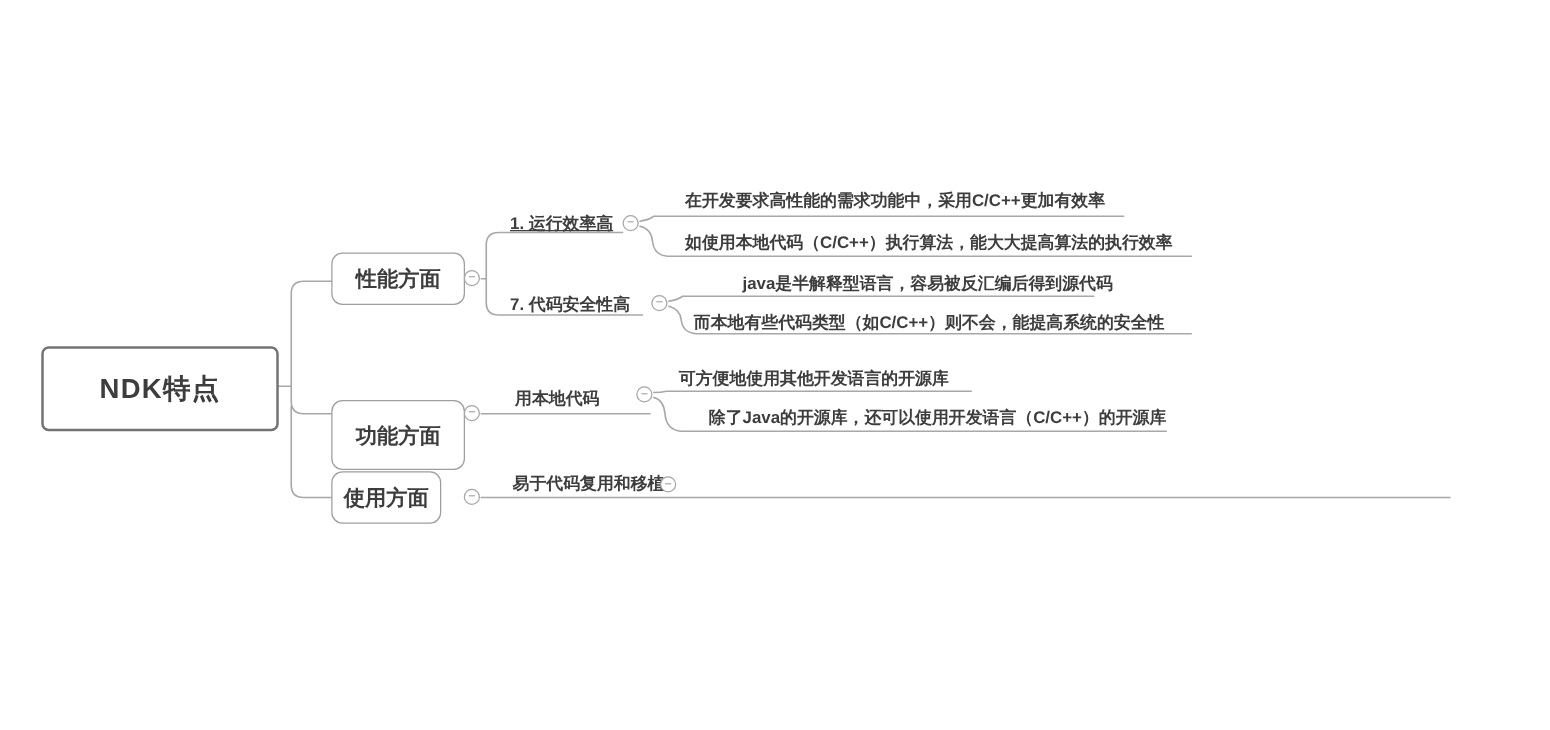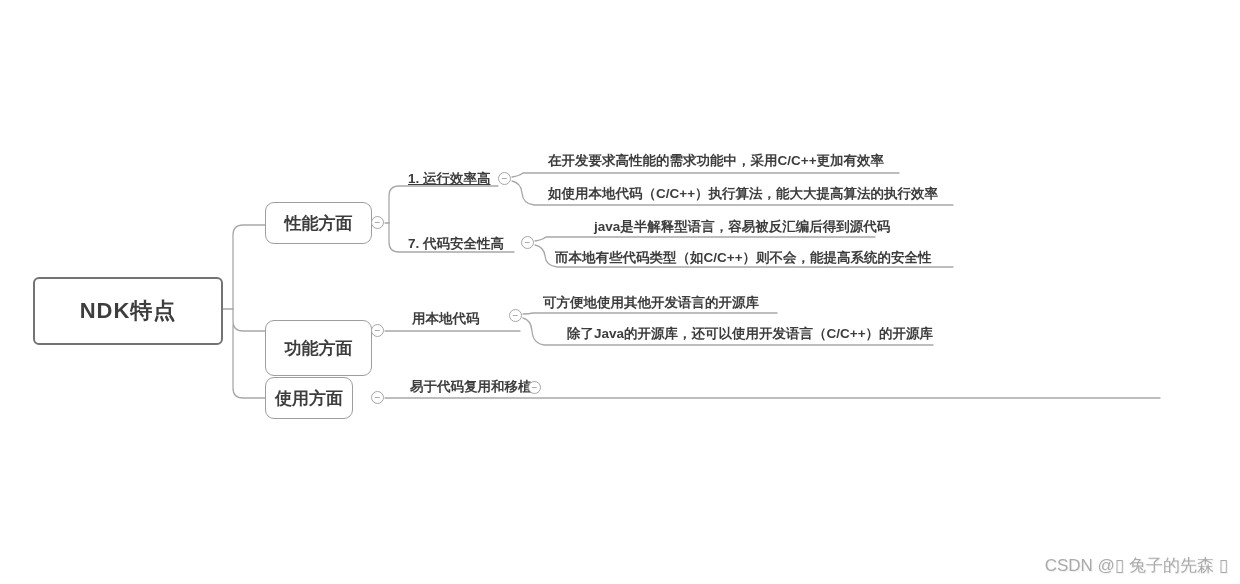--- a/index.html
+++ b/index.html
@@ -92,14 +92,13 @@
       <span>−</span>
     </div>
 
   <div class="leaf" style="left:548px;top:152px;">在开发要求高性能的需求功能中，采用C/C++更加有效率</div>
   <div class="leaf" style="left:548px;top:185px;">如使用本地代码（C/C++）执行算法，能大大提高算法的执行效率</div>
   <div class="leaf" style="left:562px;top:218px;margin-left:32px;">java是半解释型语言，容易被反汇编后得到源代码</div>
   <div class="leaf" style="left:555px;top:249px;">而本地有些代码类型（如C/C++）则不会，能提高系统的安全性</div>
   <div class="leaf" style="left:543px;top:294px;">可方便地使用其他开发语言的开源库</div>
   <div class="leaf" style="left:543px;top:325px;margin-left:24px;">除了Java的开源库，还可以使用开发语言（C/C++）的开源库</div>
 
-  <div class="watermark">CSDN @▯ 兔子的先森 ▯</div>
 </div>
 
 </body></html>

